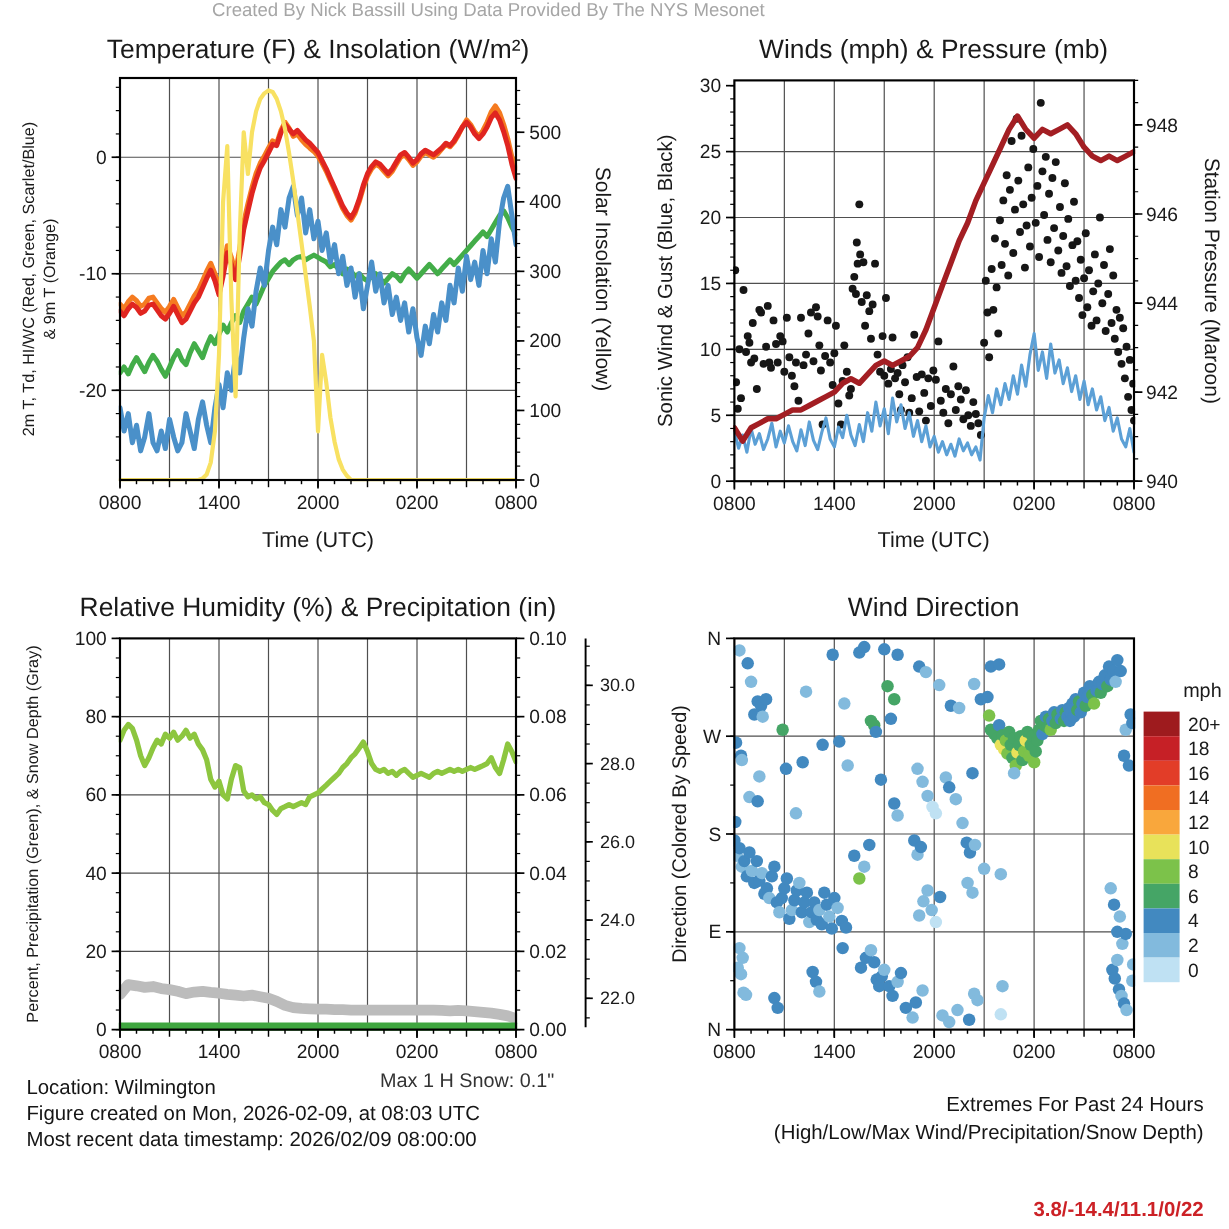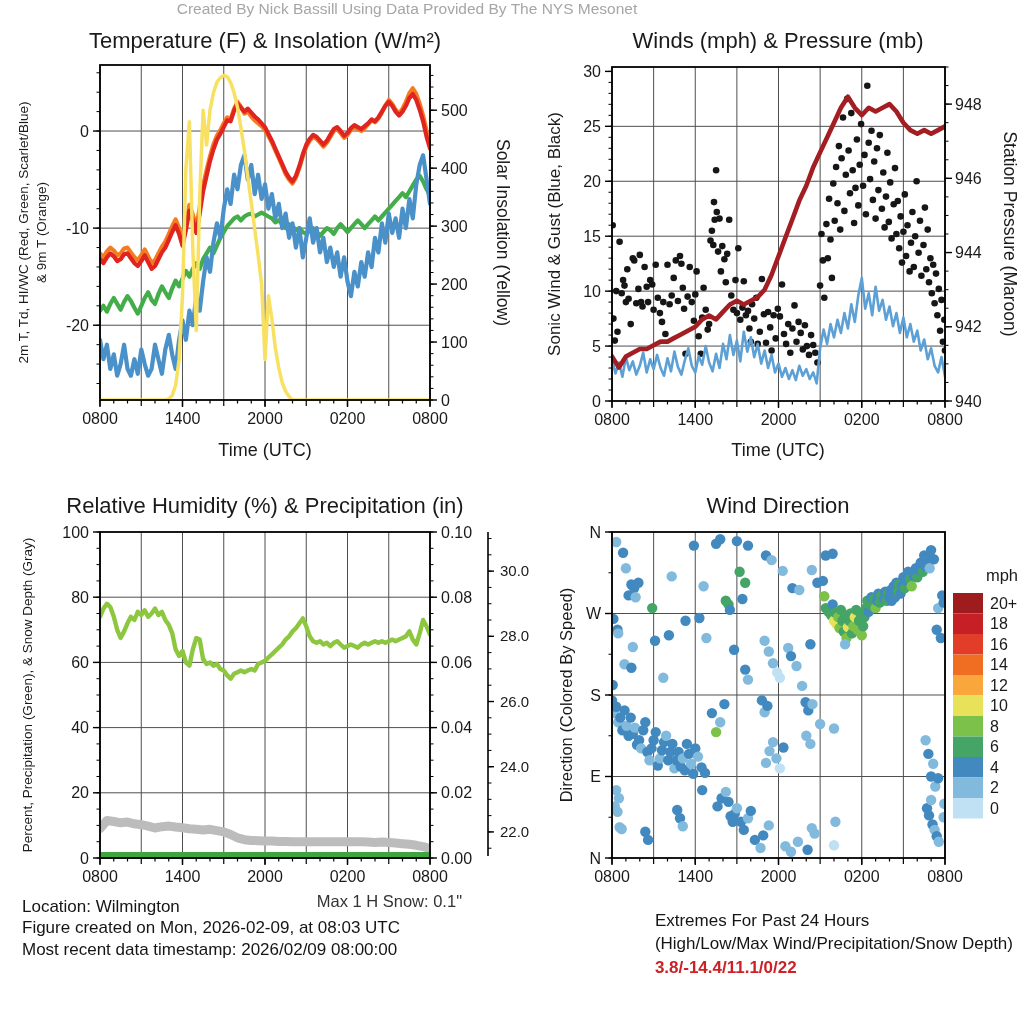--- a/index.html
+++ b/index.html
@@ -1,22 +1,22 @@
 <!DOCTYPE html>
 <html><head>
 <meta charset="utf-8">
 <style>
   html,body{margin:0;padding:0;background:#fff;}
   #canvas{position:relative;width:1024px;height:1024px;background:#fff;overflow:hidden;
           font-family:"Liberation Sans", sans-serif;}
   svg{position:absolute;left:0;top:0;font-family:"Liberation Sans", sans-serif;}
   .fblock{position:absolute;color:#151515;font-size:17px;line-height:21.4px;}
   #station-info{left:22px;top:896px;}
-  #extremes{right:11px;top:909px;text-align:left;line-height:23.4px;}
-  #extremes .redline{color:#cc2126;font-weight:bold;}
+  #extremes{right:21px;top:909px;text-align:right;line-height:23.4px;}
+  #extremes .redline{color:#cc2126;font-weight:bold;margin-top:40px;}
   #snow-note{left:100px;top:891px;width:362px;text-align:right;font-size:16.5px;color:#333;}
   #watermark{left:0;top:1000px;width:814px;text-align:center;font-size:15.5px;color:#a6a6a6;}
 </style>
 </head>
 <body>
 
 <div id="canvas">
   <svg id="plots" width="1024" height="1024" viewBox="0 0 1024 1024">
       <defs>
         <clipPath id="cp0">

